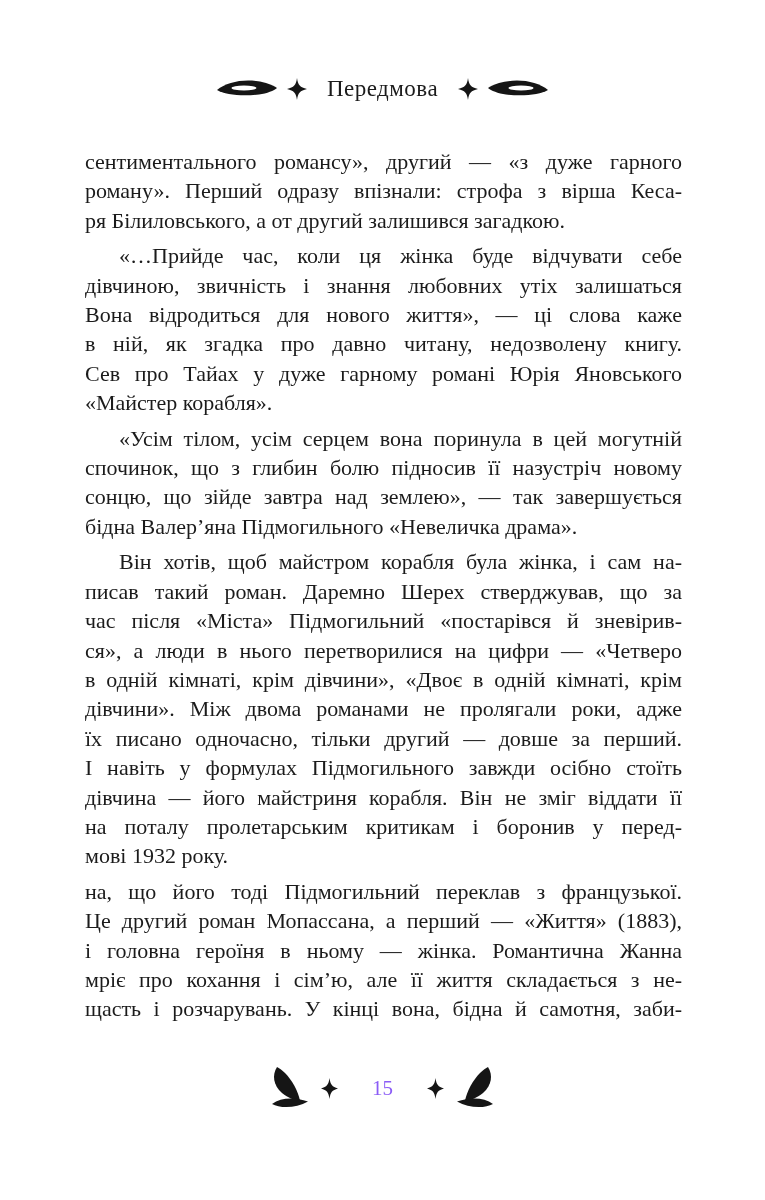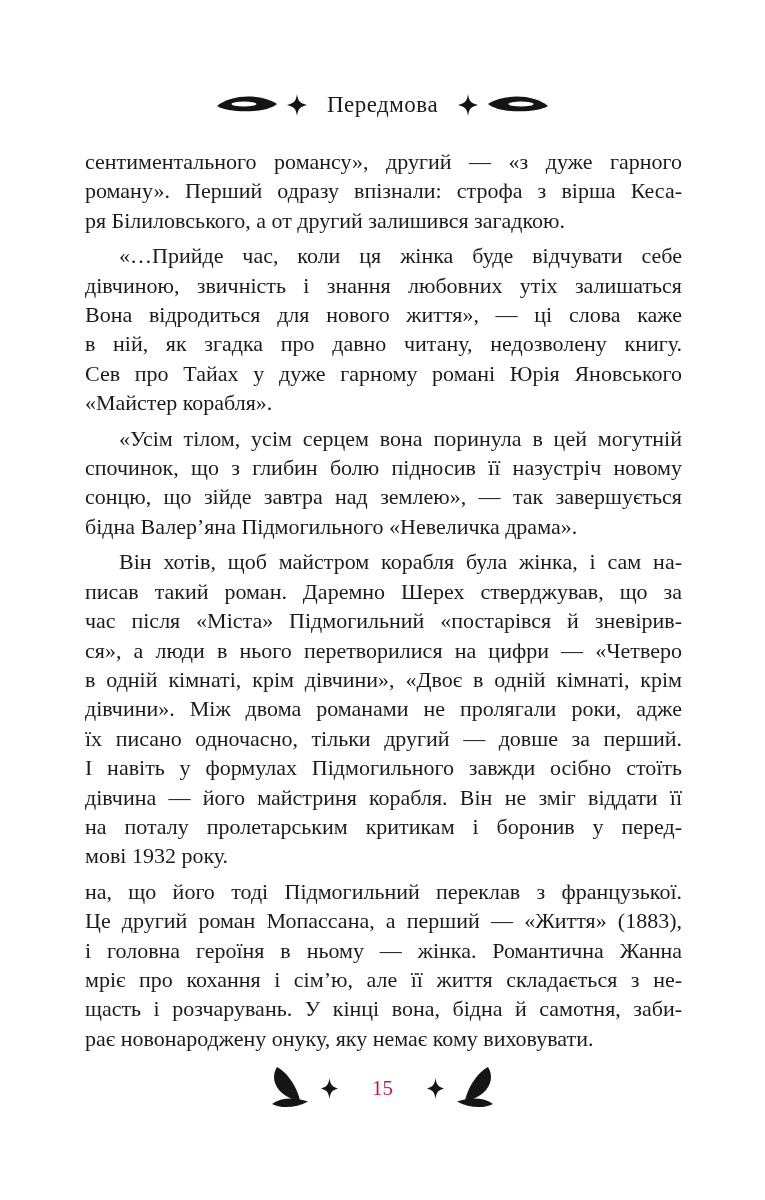--- a/index.html
+++ b/index.html
@@ -11,21 +11,21 @@
     position: relative;
     width: 765px;
     height: 1200px;
     background: #ffffff;
     font-family: "Liberation Serif", "DejaVu Serif", serif;
     color: #1b1b1b;
     overflow: hidden;
   }
   .header {
     position: absolute;
-    top: 92px;
+    top: 76px;
     left: 0;
     right: 0;
     display: flex;
     justify-content: center;
     align-items: center;
   }
   .header .title {
     font-size: 23px;
     letter-spacing: 0.5px;
     color: #1b1b1b;
@@ -63,21 +63,21 @@
     position: absolute;
     top: 1066px;
     left: 0;
     right: 0;
     display: flex;
     justify-content: center;
     align-items: center;
   }
   .footer .page-number {
     font-size: 21px;
-    color: #be185d;
+    color: #8b5cf6;
     margin: 0 34px;
     line-height: 1;
   }
   .flip { transform: scaleX(-1); }
 </style>
 </head>
 <body>
 
 <div class="page">
 
@@ -141,21 +141,20 @@
         <div class="line">дівчина — його майстриня корабля. Він не зміг віддати її</div>
         <div class="line">на поталу пролетарським критикам і боронив у перед-</div>
         <div class="line last">мові 1932 року.</div>
       </div>
       <div class="para indent">
         <div class="line">на, що його тоді Підмогильний переклав з французької.</div>
         <div class="line">Це другий роман Мопассана, а перший — «Життя» (1883),</div>
         <div class="line">і головна героїня в ньому — жінка. Романтична Жанна</div>
         <div class="line">мріє про кохання і сім’ю, але її життя складається з не-</div>
         <div class="line">щасть і розчарувань. У кінці вона, бідна й самотня, заби-</div>
-        <div class="line last">рає новонароджену онуку, яку немає кому виховувати.</div>
       </div>
     </div>
 
   <div class="footer">
     <span class="orn">
       <svg width="46" height="44" viewBox="0 0 46 44">
         <path d="M11,1 C6,9 7,19 16,27 C22,32 29,34.5 34,34.5 C32,25 26,14 19,7 C16,4 13,2 11,1 Z" fill="#151515"></path>
         <path d="M6,38 C15,31.5 28,31 42,35.5 C30,42.5 14,42.5 6,38 Z" fill="#151515"></path>
       </svg>
     </span>

